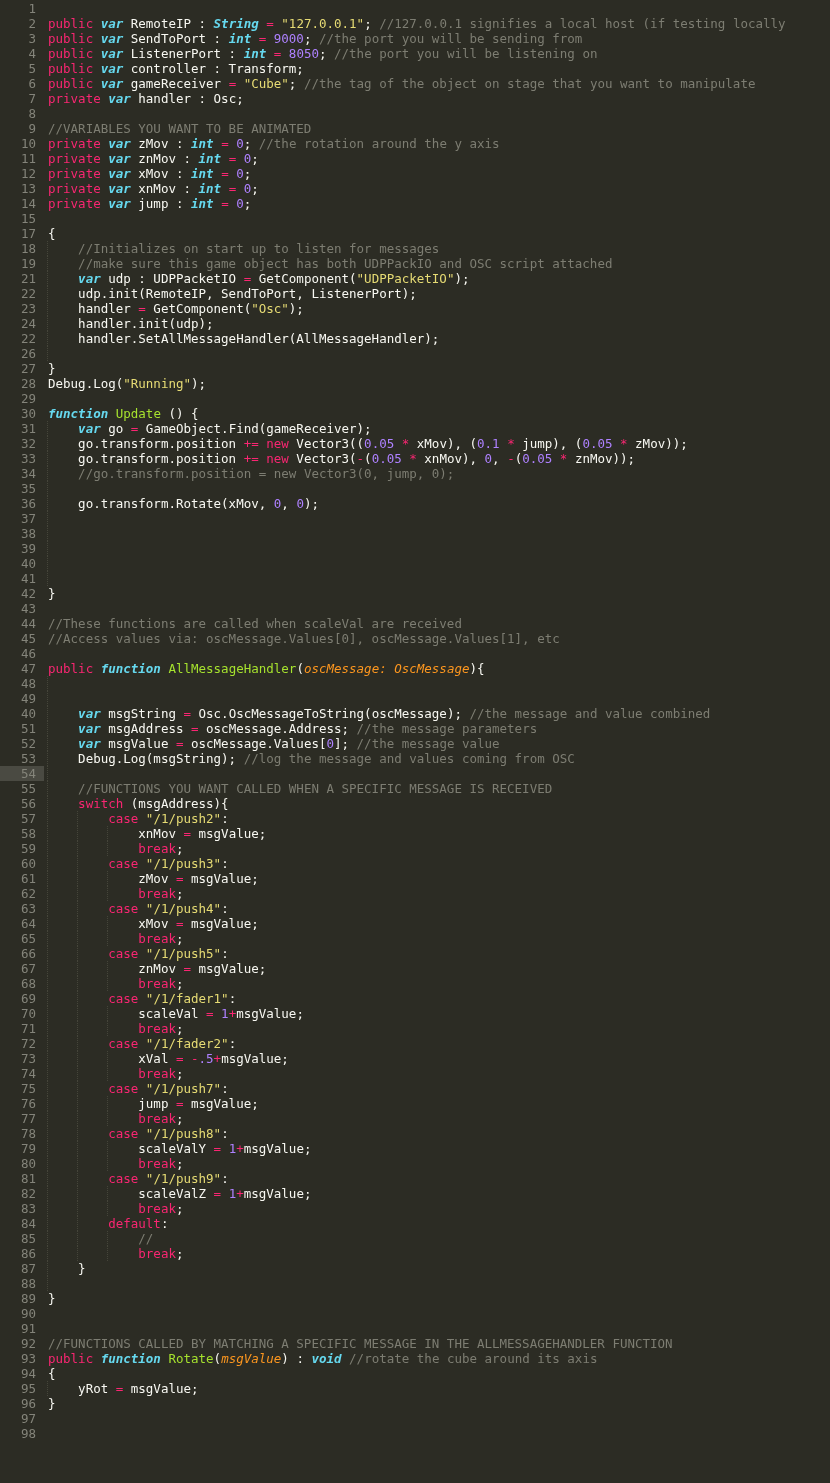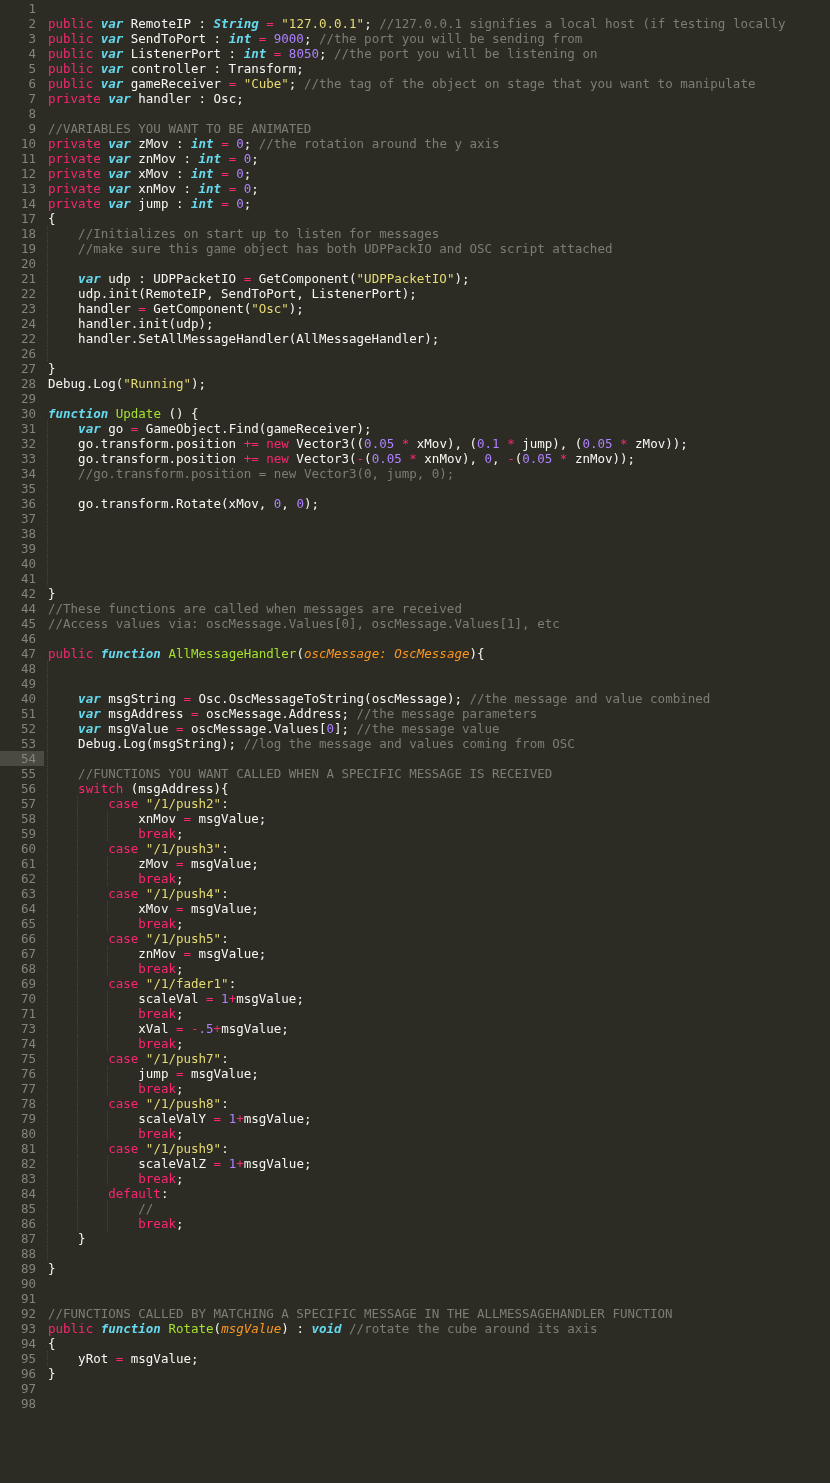--- a/index.html
+++ b/index.html
@@ -46,24 +46,24 @@
     <div class="row"><span class="ln">5</span><span class="code"><span class="seg-k">public</span><span class="seg-p"> </span><span class="seg-t">var</span><span class="seg-p"> controller : Transform;</span></span></div>
     <div class="row"><span class="ln">6</span><span class="code"><span class="seg-k">public</span><span class="seg-p"> </span><span class="seg-t">var</span><span class="seg-p"> gameReceiver </span><span class="seg-k">=</span><span class="seg-p"> </span><span class="seg-s">"Cube"</span><span class="seg-p">; </span><span class="seg-c">//the tag of the object on stage that you want to manipulate</span></span></div>
     <div class="row"><span class="ln">7</span><span class="code"><span class="seg-k">private</span><span class="seg-p"> </span><span class="seg-t">var</span><span class="seg-p"> handler : Osc;</span></span></div>
     <div class="row"><span class="ln">8</span><span class="code"></span></div>
     <div class="row"><span class="ln">9</span><span class="code"><span class="seg-c">//VARIABLES YOU WANT TO BE ANIMATED</span></span></div>
     <div class="row"><span class="ln">10</span><span class="code"><span class="seg-k">private</span><span class="seg-p"> </span><span class="seg-t">var</span><span class="seg-p"> zMov : </span><span class="seg-t">int</span><span class="seg-p"> </span><span class="seg-k">=</span><span class="seg-p"> </span><span class="seg-n">0</span><span class="seg-p">; </span><span class="seg-c">//the rotation around the y axis</span></span></div>
     <div class="row"><span class="ln">11</span><span class="code"><span class="seg-k">private</span><span class="seg-p"> </span><span class="seg-t">var</span><span class="seg-p"> znMov : </span><span class="seg-t">int</span><span class="seg-p"> </span><span class="seg-k">=</span><span class="seg-p"> </span><span class="seg-n">0</span><span class="seg-p">;</span></span></div>
     <div class="row"><span class="ln">12</span><span class="code"><span class="seg-k">private</span><span class="seg-p"> </span><span class="seg-t">var</span><span class="seg-p"> xMov : </span><span class="seg-t">int</span><span class="seg-p"> </span><span class="seg-k">=</span><span class="seg-p"> </span><span class="seg-n">0</span><span class="seg-p">;</span></span></div>
     <div class="row"><span class="ln">13</span><span class="code"><span class="seg-k">private</span><span class="seg-p"> </span><span class="seg-t">var</span><span class="seg-p"> xnMov : </span><span class="seg-t">int</span><span class="seg-p"> </span><span class="seg-k">=</span><span class="seg-p"> </span><span class="seg-n">0</span><span class="seg-p">;</span></span></div>
     <div class="row"><span class="ln">14</span><span class="code"><span class="seg-k">private</span><span class="seg-p"> </span><span class="seg-t">var</span><span class="seg-p"> jump : </span><span class="seg-t">int</span><span class="seg-p"> </span><span class="seg-k">=</span><span class="seg-p"> </span><span class="seg-n">0</span><span class="seg-p">;</span></span></div>
+    <div class="row"><span class="ln">15</span><span class="code"></span></div>
     <div class="row"><span class="ln">17</span><span class="code"><span class="seg-p">{</span></span></div>
     <div class="row"><span class="ln">18</span><span class="code"><i class="guide" style="left: 3px;"></i><span class="seg-p">    </span><span class="seg-c">//Initializes on start up to listen for messages</span></span></div>
     <div class="row"><span class="ln">19</span><span class="code"><i class="guide" style="left: 3px;"></i><span class="seg-p">    </span><span class="seg-c">//make sure this game object has both UDPPackIO and OSC script attached</span></span></div>
-    <div class="row"><span class="ln">20</span><span class="code"><i class="guide" style="left: 3px;"></i></span></div>
     <div class="row"><span class="ln">21</span><span class="code"><i class="guide" style="left: 3px;"></i><span class="seg-p">    </span><span class="seg-t">var</span><span class="seg-p"> udp : UDPPacketIO </span><span class="seg-k">=</span><span class="seg-p"> GetComponent(</span><span class="seg-s">"UDPPacketIO"</span><span class="seg-p">);</span></span></div>
     <div class="row"><span class="ln">22</span><span class="code"><i class="guide" style="left: 3px;"></i><span class="seg-p">    udp.init(RemoteIP, SendToPort, ListenerPort);</span></span></div>
     <div class="row"><span class="ln">23</span><span class="code"><i class="guide" style="left: 3px;"></i><span class="seg-p">    handler </span><span class="seg-k">=</span><span class="seg-p"> GetComponent(</span><span class="seg-s">"Osc"</span><span class="seg-p">);</span></span></div>
     <div class="row"><span class="ln">24</span><span class="code"><i class="guide" style="left: 3px;"></i><span class="seg-p">    handler.init(udp);</span></span></div>
     <div class="row"><span class="ln">22</span><span class="code"><i class="guide" style="left: 3px;"></i><span class="seg-p">    handler.SetAllMessageHandler(AllMessageHandler);</span></span></div>
     <div class="row"><span class="ln">26</span><span class="code"><i class="guide" style="left: 3px;"></i></span></div>
     <div class="row"><span class="ln">27</span><span class="code"><span class="seg-p">}</span></span></div>
     <div class="row"><span class="ln">28</span><span class="code"><span class="seg-p">Debug.Log(</span><span class="seg-s">"Running"</span><span class="seg-p">);</span></span></div>
     <div class="row"><span class="ln">29</span><span class="code"></span></div>
     <div class="row"><span class="ln">30</span><span class="code"><span class="seg-t">function</span><span class="seg-p"> </span><span class="seg-f">Update</span><span class="seg-p"> () {</span></span></div>
@@ -72,21 +72,22 @@
     <div class="row"><span class="ln">33</span><span class="code"><i class="guide" style="left: 3px;"></i><span class="seg-p">    go.transform.position </span><span class="seg-k">+=</span><span class="seg-p"> </span><span class="seg-k">new</span><span class="seg-p"> Vector3(</span><span class="seg-k">-</span><span class="seg-p">(</span><span class="seg-n">0.05</span><span class="seg-p"> </span><span class="seg-k">*</span><span class="seg-p"> xnMov), </span><span class="seg-n">0</span><span class="seg-p">, </span><span class="seg-k">-</span><span class="seg-p">(</span><span class="seg-n">0.05</span><span class="seg-p"> </span><span class="seg-k">*</span><span class="seg-p"> znMov));</span></span></div>
     <div class="row"><span class="ln">34</span><span class="code"><i class="guide" style="left: 3px;"></i><span class="seg-p">    </span><span class="seg-c">//go.transform.position = new Vector3(0, jump, 0);</span></span></div>
     <div class="row"><span class="ln">35</span><span class="code"><i class="guide" style="left: 3px;"></i></span></div>
     <div class="row"><span class="ln">36</span><span class="code"><i class="guide" style="left: 3px;"></i><span class="seg-p">    go.transform.Rotate(xMov, </span><span class="seg-n">0</span><span class="seg-p">, </span><span class="seg-n">0</span><span class="seg-p">);</span></span></div>
     <div class="row"><span class="ln">37</span><span class="code"><i class="guide" style="left: 3px;"></i></span></div>
     <div class="row"><span class="ln">38</span><span class="code"><i class="guide" style="left: 3px;"></i></span></div>
     <div class="row"><span class="ln">39</span><span class="code"><i class="guide" style="left: 3px;"></i></span></div>
     <div class="row"><span class="ln">40</span><span class="code"><i class="guide" style="left: 3px;"></i></span></div>
     <div class="row"><span class="ln">41</span><span class="code"><i class="guide" style="left: 3px;"></i></span></div>
     <div class="row"><span class="ln">42</span><span class="code"><span class="seg-p">}</span></span></div>
-    <div class="row"><span class="ln">44</span><span class="code"><span class="seg-c">//These functions are called when messages are received</span></span></div>
+    <div class="row"><span class="ln">43</span><span class="code"></span></div>
+    <div class="row"><span class="ln">44</span><span class="code"><span class="seg-c">//These functions are called when scaleVal are received</span></span></div>
     <div class="row"><span class="ln">45</span><span class="code"><span class="seg-c">//Access values via: oscMessage.Values[0], oscMessage.Values[1], etc</span></span></div>
     <div class="row"><span class="ln">46</span><span class="code"></span></div>
     <div class="row"><span class="ln">47</span><span class="code"><span class="seg-k">public</span><span class="seg-p"> </span><span class="seg-t">function</span><span class="seg-p"> </span><span class="seg-f">AllMessageHandler</span><span class="seg-p">(</span><span class="seg-a">oscMessage: OscMessage</span><span class="seg-p">){</span></span></div>
     <div class="row"><span class="ln">48</span><span class="code"><i class="guide" style="left: 3px;"></i></span></div>
     <div class="row"><span class="ln">49</span><span class="code"><i class="guide" style="left: 3px;"></i></span></div>
     <div class="row"><span class="ln">40</span><span class="code"><i class="guide" style="left: 3px;"></i><span class="seg-p">    </span><span class="seg-t">var</span><span class="seg-p"> msgString </span><span class="seg-k">=</span><span class="seg-p"> Osc.OscMessageToString(oscMessage); </span><span class="seg-c">//the message and value combined</span></span></div>
     <div class="row"><span class="ln">51</span><span class="code"><i class="guide" style="left: 3px;"></i><span class="seg-p">    </span><span class="seg-t">var</span><span class="seg-p"> msgAddress </span><span class="seg-k">=</span><span class="seg-p"> oscMessage.Address; </span><span class="seg-c">//the message parameters</span></span></div>
     <div class="row"><span class="ln">52</span><span class="code"><i class="guide" style="left: 3px;"></i><span class="seg-p">    </span><span class="seg-t">var</span><span class="seg-p"> msgValue </span><span class="seg-k">=</span><span class="seg-p"> oscMessage.Values[</span><span class="seg-n">0</span><span class="seg-p">]; </span><span class="seg-c">//the message value</span></span></div>
     <div class="row"><span class="ln">53</span><span class="code"><i class="guide" style="left: 3px;"></i><span class="seg-p">    Debug.Log(msgString); </span><span class="seg-c">//log the message and values coming from OSC</span></span></div>
     <div class="row"><span class="ln hl">54</span><span class="code"><i class="guide" style="left: 3px;"></i></span></div>
@@ -100,20 +101,21 @@
     <div class="row"><span class="ln">62</span><span class="code"><i class="guide" style="left: 3px;"></i><i class="guide" style="left: 33px;"></i><i class="guide" style="left: 63px;"></i><span class="seg-p">            </span><span class="seg-k">break</span><span class="seg-p">;</span></span></div>
     <div class="row"><span class="ln">63</span><span class="code"><i class="guide" style="left: 3px;"></i><i class="guide" style="left: 33px;"></i><span class="seg-p">        </span><span class="seg-k">case</span><span class="seg-p"> </span><span class="seg-s">"/1/push4"</span><span class="seg-p">:</span></span></div>
     <div class="row"><span class="ln">64</span><span class="code"><i class="guide" style="left: 3px;"></i><i class="guide" style="left: 33px;"></i><i class="guide" style="left: 63px;"></i><span class="seg-p">            xMov </span><span class="seg-k">=</span><span class="seg-p"> msgValue;</span></span></div>
     <div class="row"><span class="ln">65</span><span class="code"><i class="guide" style="left: 3px;"></i><i class="guide" style="left: 33px;"></i><i class="guide" style="left: 63px;"></i><span class="seg-p">            </span><span class="seg-k">break</span><span class="seg-p">;</span></span></div>
     <div class="row"><span class="ln">66</span><span class="code"><i class="guide" style="left: 3px;"></i><i class="guide" style="left: 33px;"></i><span class="seg-p">        </span><span class="seg-k">case</span><span class="seg-p"> </span><span class="seg-s">"/1/push5"</span><span class="seg-p">:</span></span></div>
     <div class="row"><span class="ln">67</span><span class="code"><i class="guide" style="left: 3px;"></i><i class="guide" style="left: 33px;"></i><i class="guide" style="left: 63px;"></i><span class="seg-p">            znMov </span><span class="seg-k">=</span><span class="seg-p"> msgValue;</span></span></div>
     <div class="row"><span class="ln">68</span><span class="code"><i class="guide" style="left: 3px;"></i><i class="guide" style="left: 33px;"></i><i class="guide" style="left: 63px;"></i><span class="seg-p">            </span><span class="seg-k">break</span><span class="seg-p">;</span></span></div>
     <div class="row"><span class="ln">69</span><span class="code"><i class="guide" style="left: 3px;"></i><i class="guide" style="left: 33px;"></i><span class="seg-p">        </span><span class="seg-k">case</span><span class="seg-p"> </span><span class="seg-s">"/1/fader1"</span><span class="seg-p">:</span></span></div>
     <div class="row"><span class="ln">70</span><span class="code"><i class="guide" style="left: 3px;"></i><i class="guide" style="left: 33px;"></i><i class="guide" style="left: 63px;"></i><span class="seg-p">            scaleVal </span><span class="seg-k">=</span><span class="seg-p"> </span><span class="seg-n">1</span><span class="seg-k">+</span><span class="seg-p">msgValue;</span></span></div>
     <div class="row"><span class="ln">71</span><span class="code"><i class="guide" style="left: 3px;"></i><i class="guide" style="left: 33px;"></i><i class="guide" style="left: 63px;"></i><span class="seg-p">            </span><span class="seg-k">break</span><span class="seg-p">;</span></span></div>
+    <div class="row"><span class="ln">72</span><span class="code"><i class="guide" style="left: 3px;"></i><i class="guide" style="left: 33px;"></i><span class="seg-p">        </span><span class="seg-k">case</span><span class="seg-p"> </span><span class="seg-s">"/1/fader2"</span><span class="seg-p">:</span></span></div>
     <div class="row"><span class="ln">73</span><span class="code"><i class="guide" style="left: 3px;"></i><i class="guide" style="left: 33px;"></i><i class="guide" style="left: 63px;"></i><span class="seg-p">            xVal </span><span class="seg-k">=</span><span class="seg-p"> </span><span class="seg-k">-</span><span class="seg-n">.5</span><span class="seg-k">+</span><span class="seg-p">msgValue;</span></span></div>
     <div class="row"><span class="ln">74</span><span class="code"><i class="guide" style="left: 3px;"></i><i class="guide" style="left: 33px;"></i><i class="guide" style="left: 63px;"></i><span class="seg-p">            </span><span class="seg-k">break</span><span class="seg-p">;</span></span></div>
     <div class="row"><span class="ln">75</span><span class="code"><i class="guide" style="left: 3px;"></i><i class="guide" style="left: 33px;"></i><span class="seg-p">        </span><span class="seg-k">case</span><span class="seg-p"> </span><span class="seg-s">"/1/push7"</span><span class="seg-p">:</span></span></div>
     <div class="row"><span class="ln">76</span><span class="code"><i class="guide" style="left: 3px;"></i><i class="guide" style="left: 33px;"></i><i class="guide" style="left: 63px;"></i><span class="seg-p">            jump </span><span class="seg-k">=</span><span class="seg-p"> msgValue;</span></span></div>
     <div class="row"><span class="ln">77</span><span class="code"><i class="guide" style="left: 3px;"></i><i class="guide" style="left: 33px;"></i><i class="guide" style="left: 63px;"></i><span class="seg-p">            </span><span class="seg-k">break</span><span class="seg-p">;</span></span></div>
     <div class="row"><span class="ln">78</span><span class="code"><i class="guide" style="left: 3px;"></i><i class="guide" style="left: 33px;"></i><span class="seg-p">        </span><span class="seg-k">case</span><span class="seg-p"> </span><span class="seg-s">"/1/push8"</span><span class="seg-p">:</span></span></div>
     <div class="row"><span class="ln">79</span><span class="code"><i class="guide" style="left: 3px;"></i><i class="guide" style="left: 33px;"></i><i class="guide" style="left: 63px;"></i><span class="seg-p">            scaleValY </span><span class="seg-k">=</span><span class="seg-p"> </span><span class="seg-n">1</span><span class="seg-k">+</span><span class="seg-p">msgValue;</span></span></div>
     <div class="row"><span class="ln">80</span><span class="code"><i class="guide" style="left: 3px;"></i><i class="guide" style="left: 33px;"></i><i class="guide" style="left: 63px;"></i><span class="seg-p">            </span><span class="seg-k">break</span><span class="seg-p">;</span></span></div>
     <div class="row"><span class="ln">81</span><span class="code"><i class="guide" style="left: 3px;"></i><i class="guide" style="left: 33px;"></i><span class="seg-p">        </span><span class="seg-k">case</span><span class="seg-p"> </span><span class="seg-s">"/1/push9"</span><span class="seg-p">:</span></span></div>
     <div class="row"><span class="ln">82</span><span class="code"><i class="guide" style="left: 3px;"></i><i class="guide" style="left: 33px;"></i><i class="guide" style="left: 63px;"></i><span class="seg-p">            scaleValZ </span><span class="seg-k">=</span><span class="seg-p"> </span><span class="seg-n">1</span><span class="seg-k">+</span><span class="seg-p">msgValue;</span></span></div>

